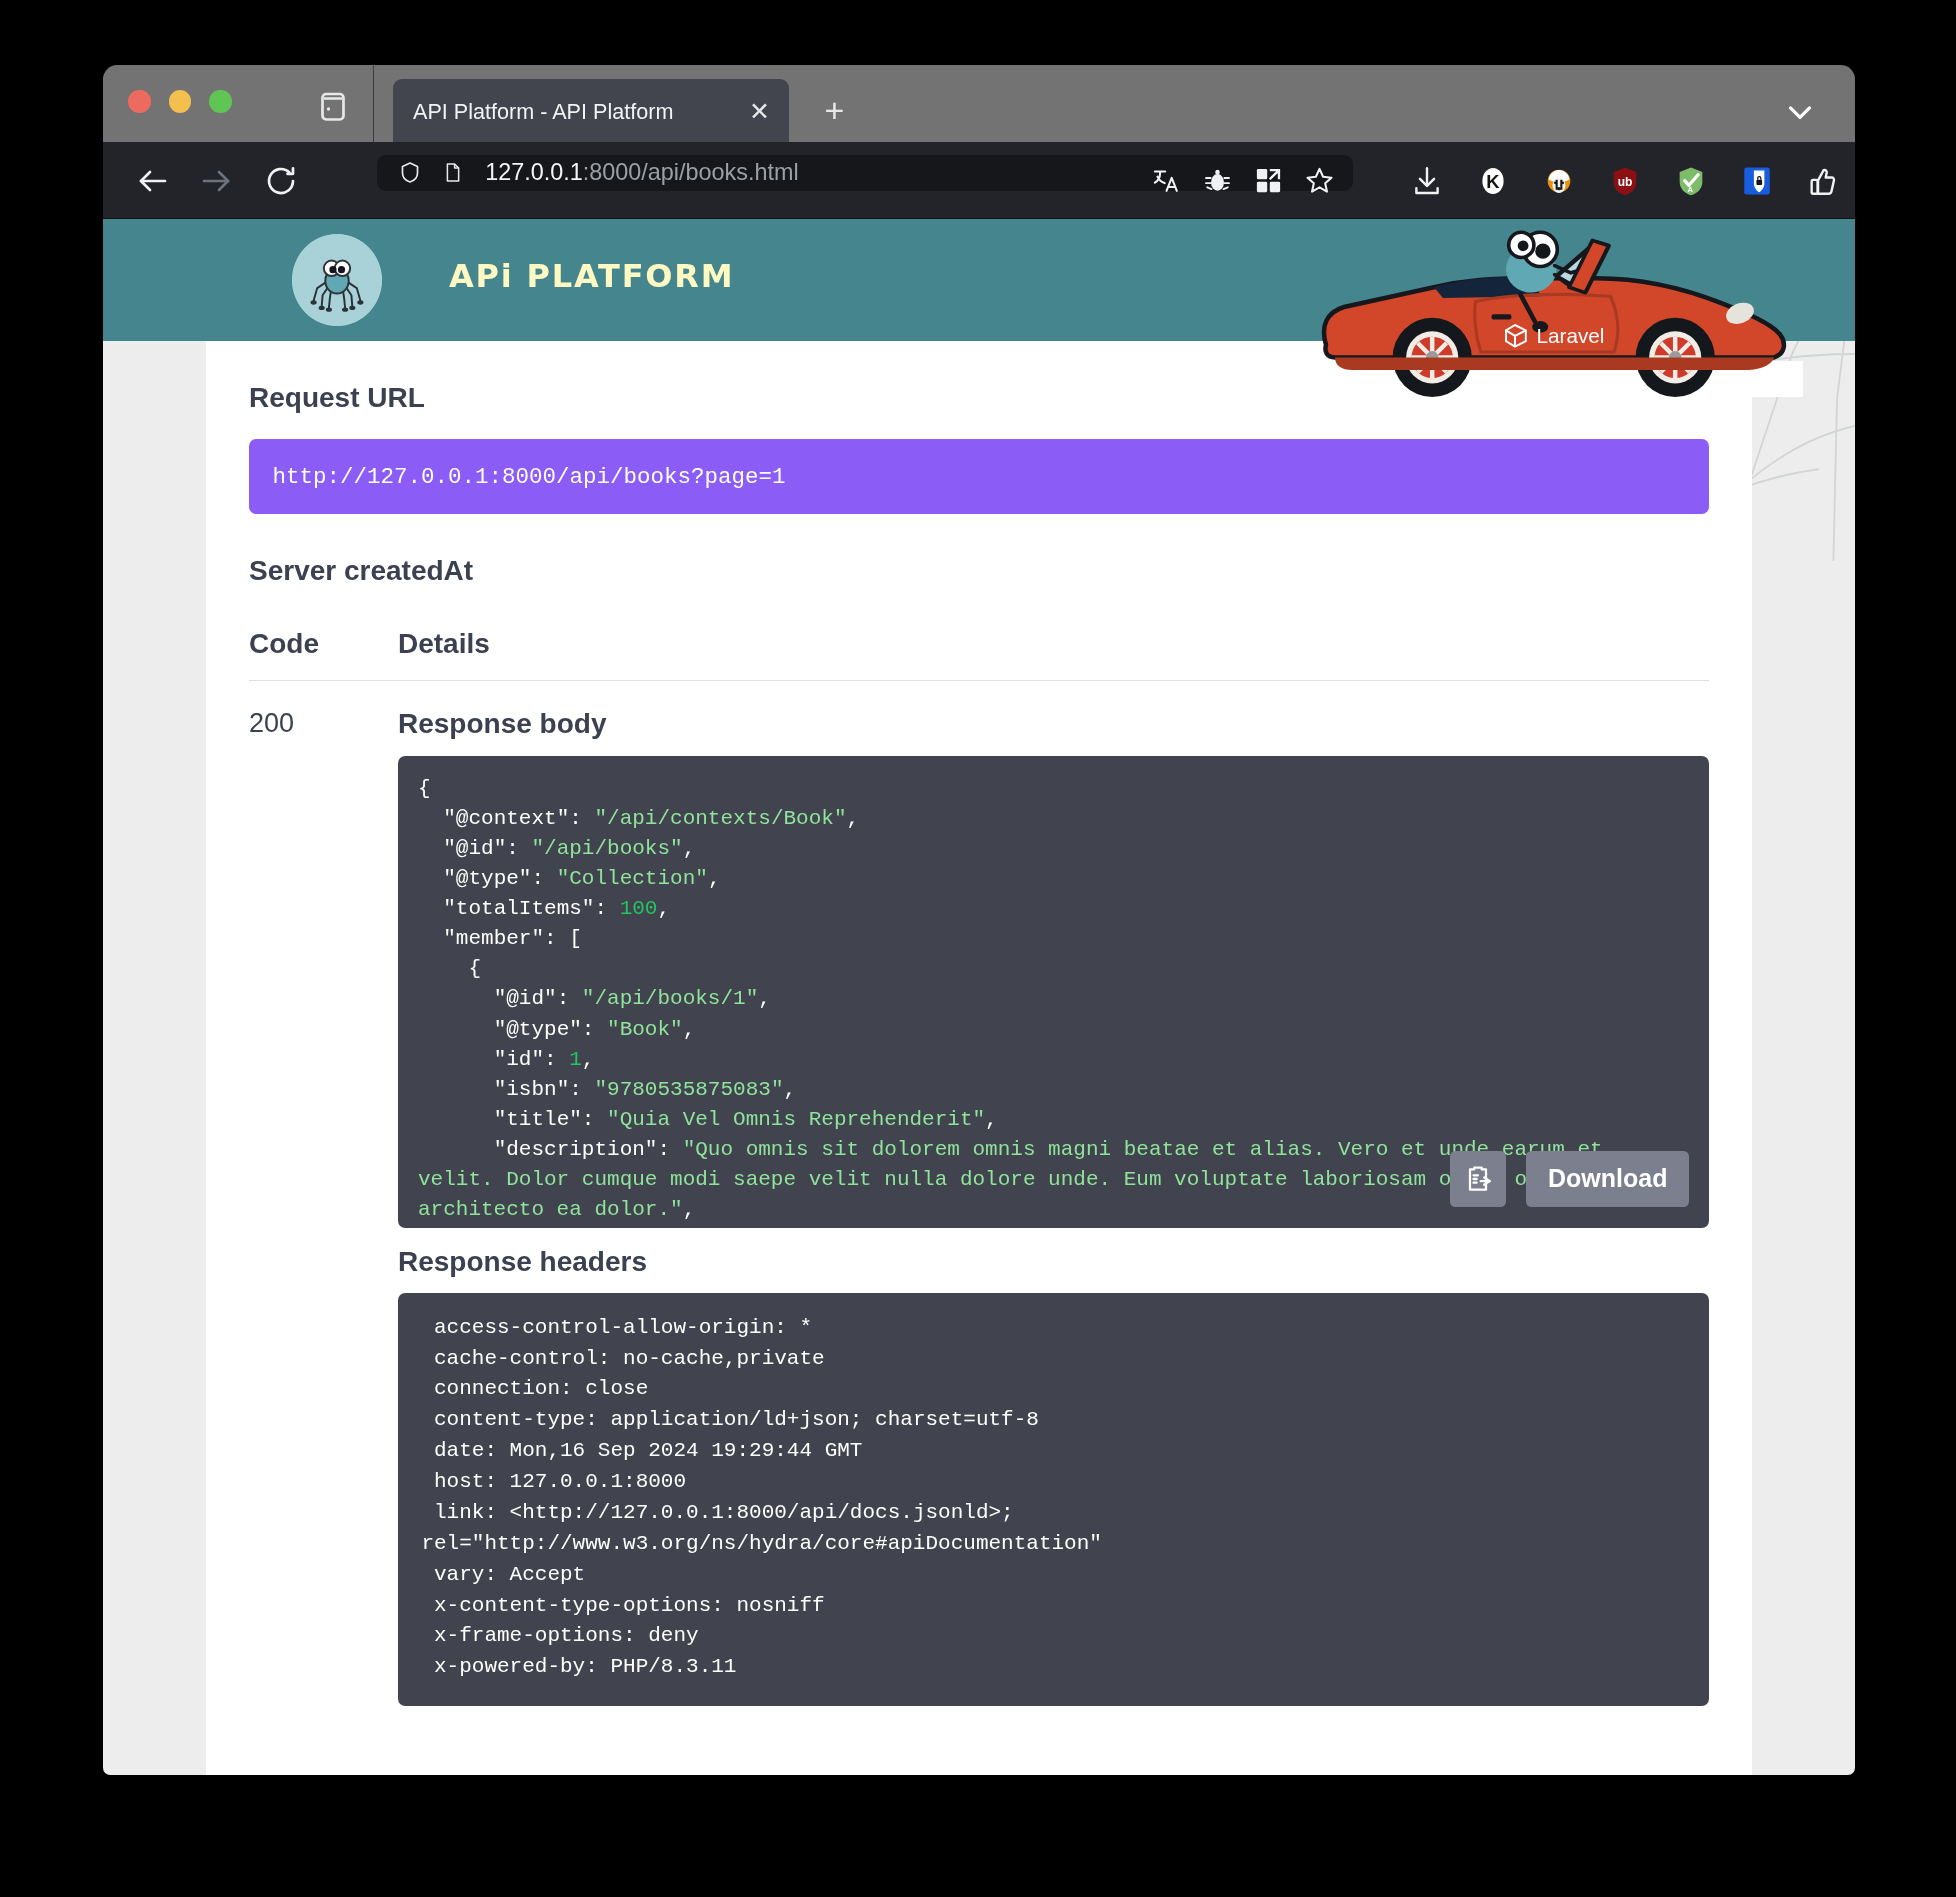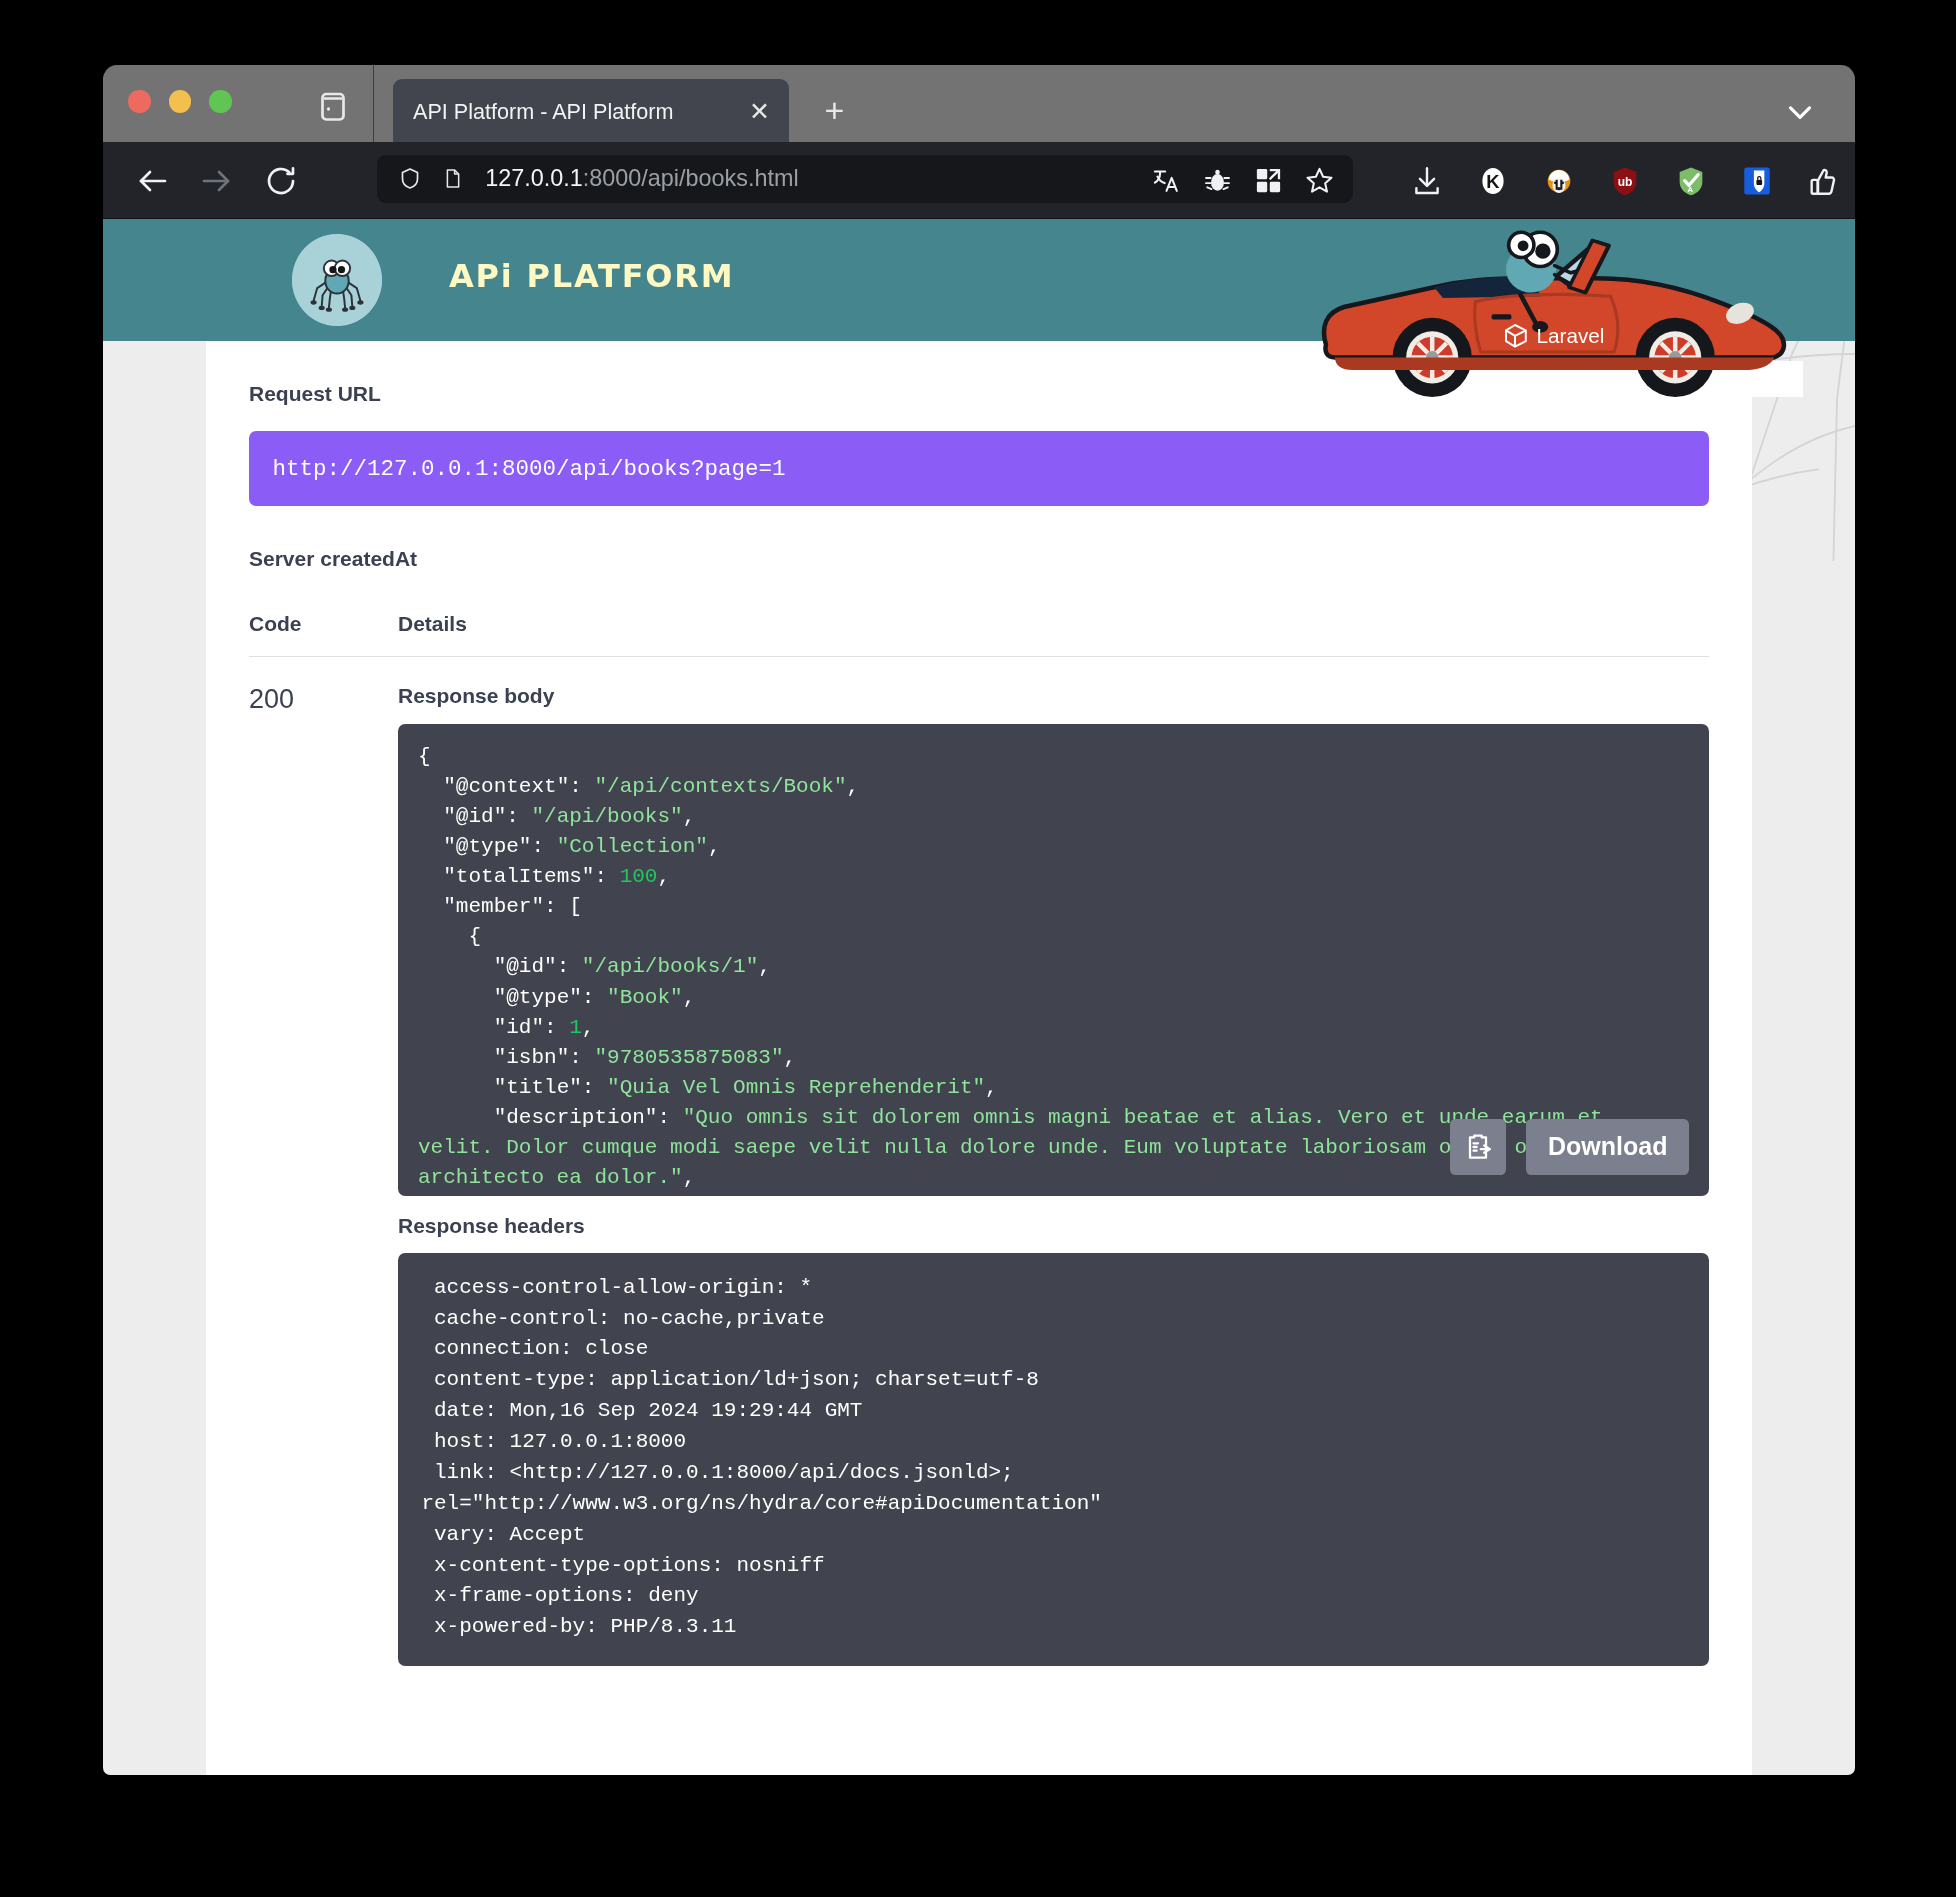--- a/index.html
+++ b/index.html
@@ -85,21 +85,21 @@
     position: absolute; top: 16px;
     width: 45px; height: 45px;
     display: flex; align-items: center; justify-content: center;
   }
   #nav-back { left: 27px; }
   #nav-fwd  { left: 90px; }
   #nav-reload { left: 155px; }
 
   #urlbar {
     position: absolute; left: 274px; top: 12.6px;
-    width: 976px; height: 48px;
+    width: 976px; height: 36px;
     background: #15171b;
     border-radius: 9px;
     display: flex; align-items: center;
   }
   #shield-icon { margin-left: 21px; width: 24px; height: 27px; }
   #page-doc-icon { margin-left: 20px; width: 21.6px; height: 27px; }
   #url-text {
     margin-left: 21.6px;
     font-size: 23.4px;
     color: #9aa0a6;
@@ -169,21 +169,21 @@
     width: 1546px;
     bottom: -54px;
     background: #ffffff;
     z-index: 2;
   }
 
   #content { padding: 41px 43px 0 43px; }
 
   .lbl {
     color: #3b4151;
-    font-size: 21px;
+    font-size: 28px;
     font-weight: 700;
     font-family: "Liberation Sans", sans-serif;
   }
 
   .codebox {
     background: #8b5cf6;
     border-radius: 7.2px;
     color: #ffffff;
     font-family: "Liberation Mono", monospace;
     font-size: 21.6px;

